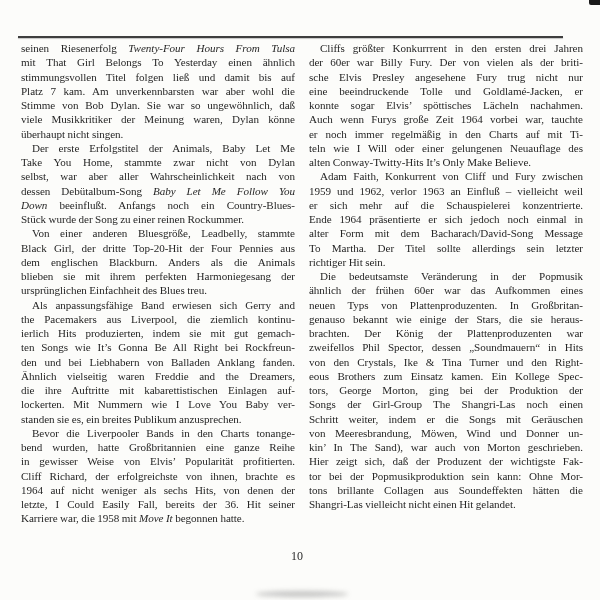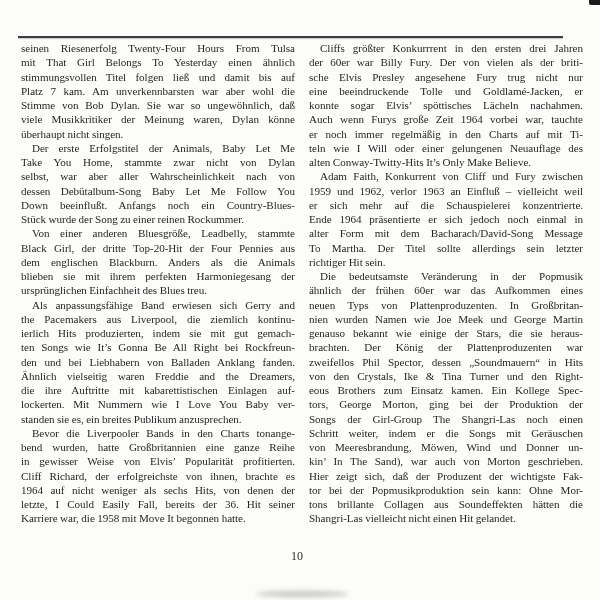--- a/index.html
+++ b/index.html
@@ -41,21 +41,21 @@
     line-height: 14.26px;
     text-align: justify;
     text-align-last: justify;
     overflow: hidden;
     word-spacing: -0.2px;
     letter-spacing: -0.05px;
   }
   .line.end { text-align-last: left; }
   .line.ind { text-indent: 11px; }
   .line span.b { font-weight: normal; }
-  .line span.i { }
+  .line span.i { font-style: italic; }
   .page-number {
     position: absolute;
     left: 0; right: 6px; top: 549px;
     text-align: center;
     font-size: 12px;
     color: #2a2a2a;
   }
   .bottom-shadow {
     position: absolute;
     left: 256px; top: 591px;
@@ -121,21 +121,20 @@
         <div class="line ind"><span>Adam Faith, Konkurrent von Cliff und Fury zwischen</span></div>
         <div class="line"><span>1959 und 1962, verlor 1963 an Einfluß – vielleicht weil</span></div>
         <div class="line"><span>er sich mehr auf die Schauspielerei konzentrierte.</span></div>
         <div class="line"><span>Ende 1964 präsentierte er sich jedoch noch einmal in</span></div>
         <div class="line"><span>alter Form mit dem Bacharach/David-Song </span><span class="b">Message</span></div>
         <div class="line"><span class="b">To Martha</span><span>. Der Titel sollte allerdings sein letzter</span></div>
         <div class="line end"><span>richtiger Hit sein.</span></div>
         <div class="line ind"><span>Die bedeutsamste Veränderung in der Popmusik</span></div>
         <div class="line"><span>ähnlich der frühen 60er war das Aufkommen eines</span></div>
         <div class="line"><span>neuen Typs von Plattenproduzenten. In Großbritan-</span></div>
-        <div class="line"><span>nien wurden Namen wie Joe Meek und George Martin</span></div>
         <div class="line"><span>genauso bekannt wie einige der Stars, die sie heraus-</span></div>
         <div class="line"><span>brachten. Der König der Plattenproduzenten war</span></div>
         <div class="line"><span>zweifellos Phil Spector, dessen „Soundmauern“ in Hits</span></div>
         <div class="line"><span>von den Crystals, Ike &amp; Tina Turner und den Right-</span></div>
         <div class="line"><span>eous Brothers zum Einsatz kamen. Ein Kollege Spec-</span></div>
         <div class="line"><span>tors, George Morton, ging bei der Produktion der</span></div>
         <div class="line"><span>Songs der Girl-Group The Shangri-Las noch einen</span></div>
         <div class="line"><span>Schritt weiter, indem er die Songs mit Geräuschen</span></div>
         <div class="line"><span>von Meeresbrandung, Möwen, Wind und Donner un-</span></div>
         <div class="line"><span class="b">kin’ In The Sand)</span><span>, war auch von Morton geschrieben.</span></div>

